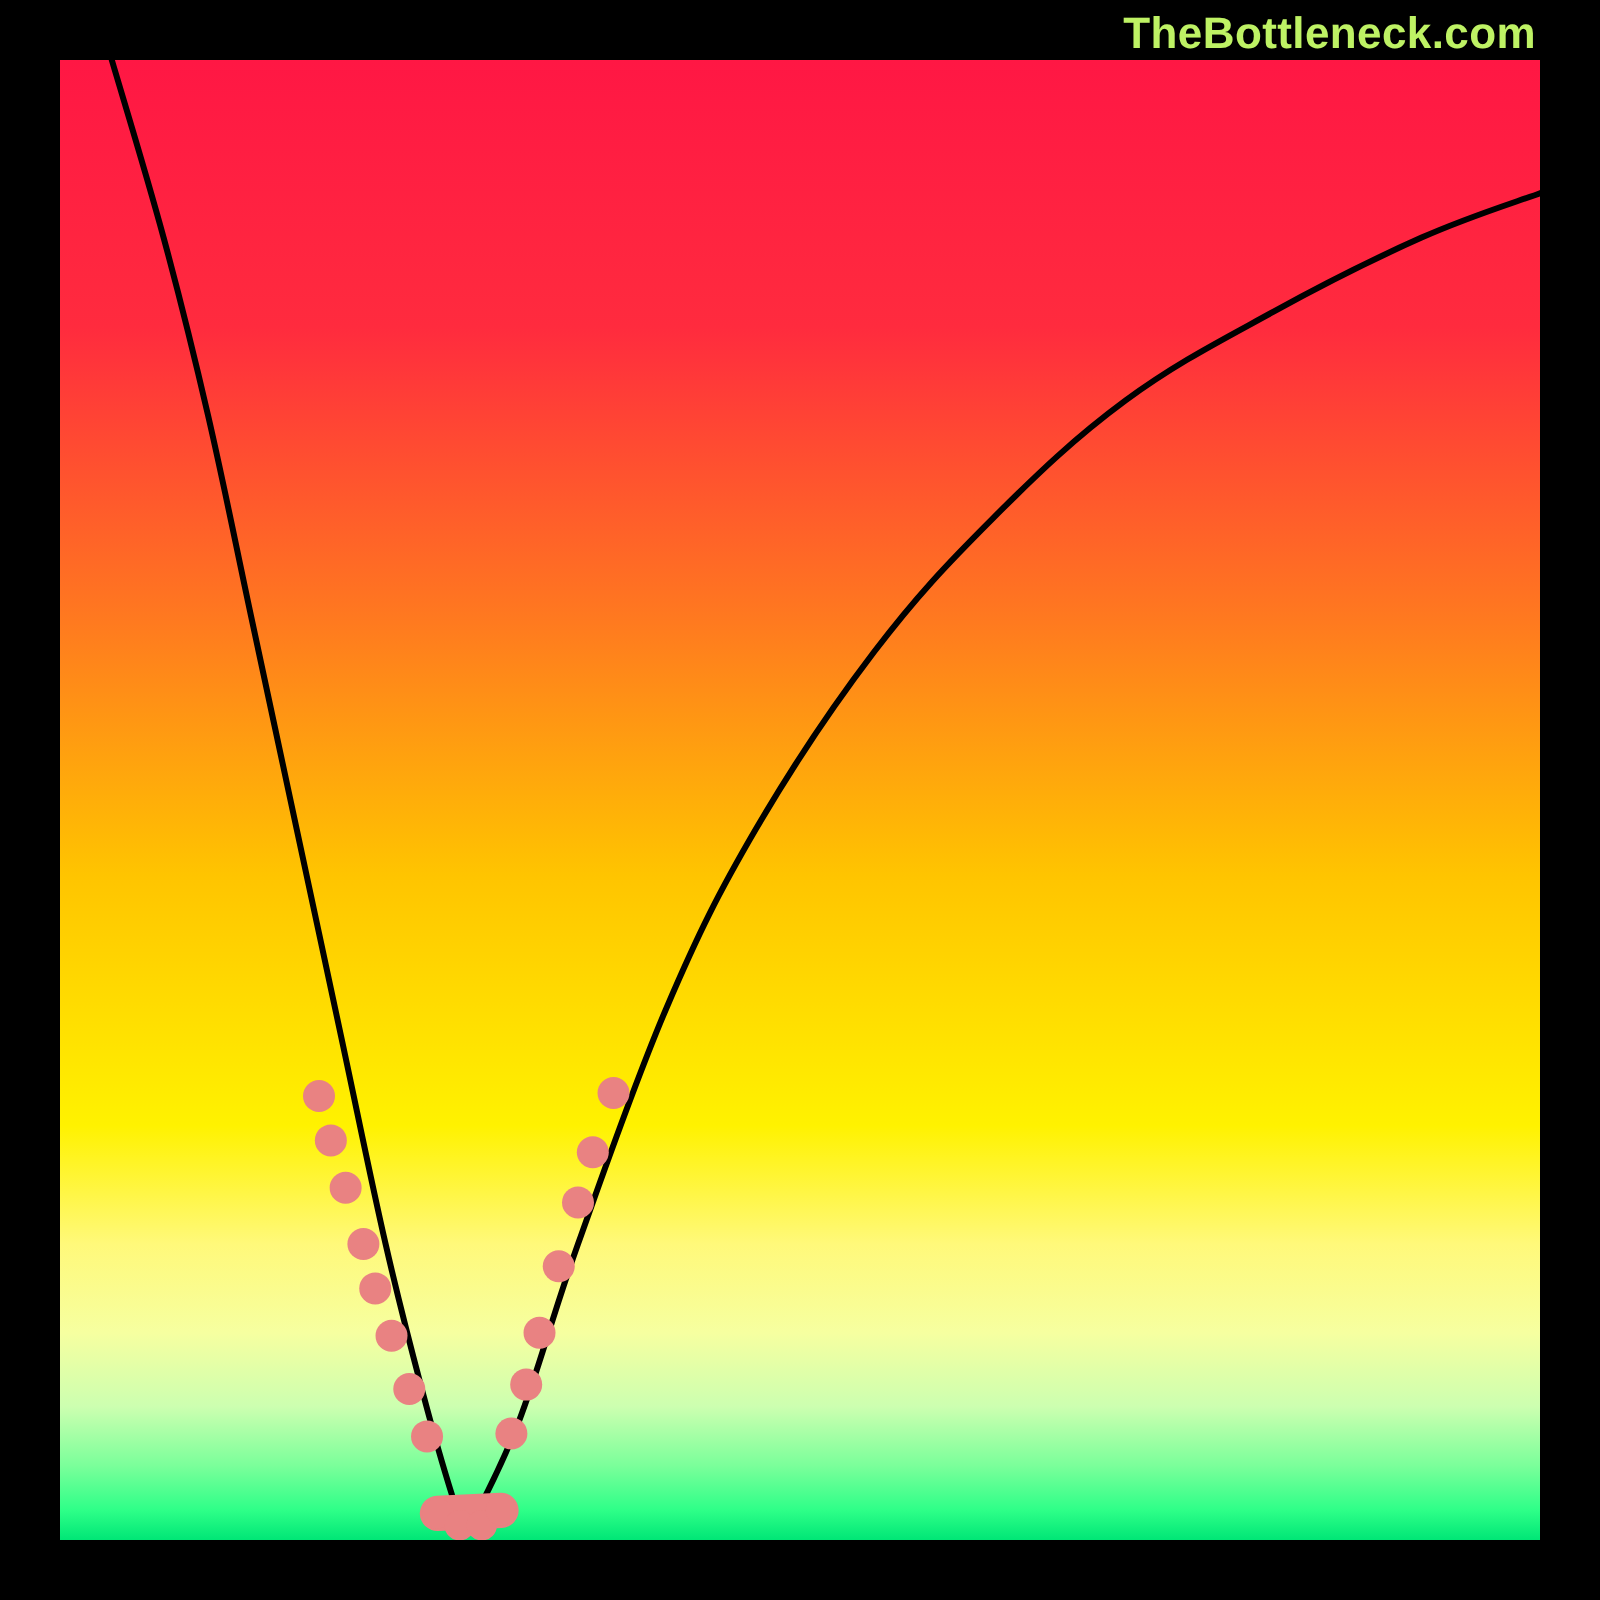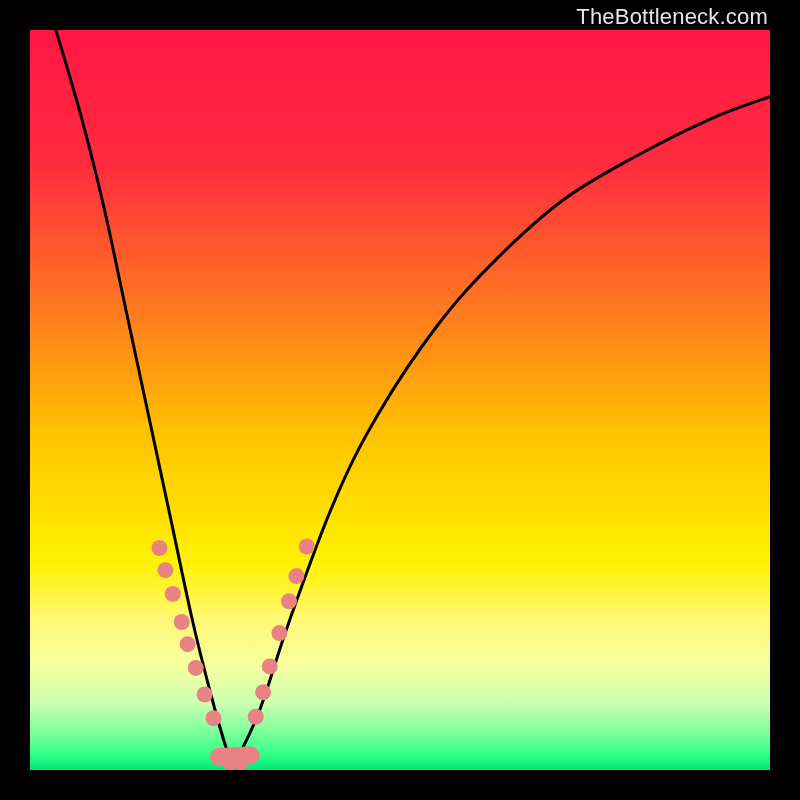--- a/index.html
+++ b/index.html
@@ -27,22 +27,22 @@
     left: 0; top: 0;
     width: 740px;
     height: 740px;
   }
   .watermark {
     position: absolute;
     top: 4px;
     right: 32px;
     font-family: Arial, Helvetica, sans-serif;
     font-size: 22px;
-    font-weight: 400;
-    color: #e5e5e5;
+    font-weight: 700;
+    color: #bef264;
     letter-spacing: 0.2px;
     user-select: none;
   }
 </style>
 </head>
 <body>
 
 <div class="frame">
   <div class="gradient">
     <svg width="740" height="740" viewBox="0 0 740 740" preserveAspectRatio="none">

